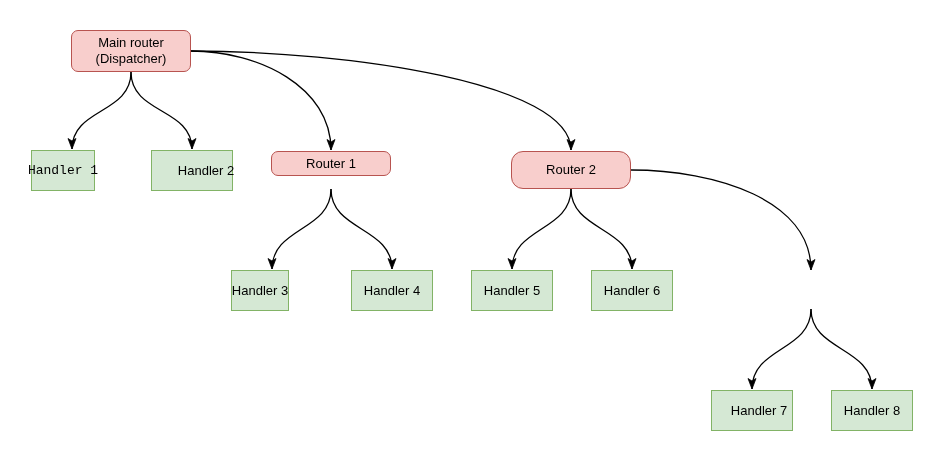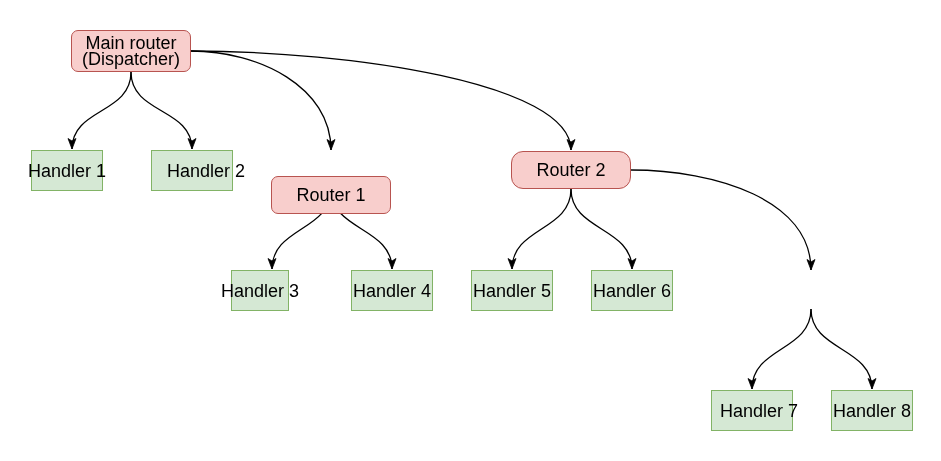--- a/index.html
+++ b/index.html
@@ -27,41 +27,41 @@
     stroke: #000000;
     stroke-width: 1.3;
   }
   .node {
     position: absolute;
     box-sizing: border-box;
     display: flex;
     flex-direction: column;
     align-items: center;
     justify-content: center;
-    font-size: 18px;
+    font-size: 13px;
     color: #000000;
     text-align: center;
     line-height: 16px;
     white-space: nowrap;
   }
   .router {
     background: #f8cecc;
     border: 1px solid #b85450;
     border-radius: 7px;
   }
   .handler {
     background: #d5e8d4;
     border: 1px solid #82b366;
     border-radius: 0;
   }
   .node-main    { left: 71px;  top: 30px;  width: 120px; height: 42px; }
-  .node-r1      { left: 271px; top: 151px; width: 120px; height: 38px; margin-top: 25px; }
+  .node-r1      { left: 271px; top: 151px; width: 120px; height: 25px; }
   .node-r2      { left: 511px; top: 151px; width: 120px; height: 38px; border-radius: 12px; }
   .node-r3      { left: 751px; top: 271px; width: 120px; height: 38px; }
-  .node-h1      { left: 31px;  top: 150px; width: 72px;  height: 41px; }
+  .node-h1      { left: 31px;  top: 150px; width: 64px;  height: 41px; font-family: Liberation Mono, monospace; }
   .node-h2      { left: 151px; top: 150px; width: 82px;  height: 41px; padding-left: 28px; }
   .node-h3      { left: 231px; top: 270px; width: 58px;  height: 41px; }
   .node-h4      { left: 351px; top: 270px; width: 82px;  height: 41px; text-align: center; }
   .node-h5      { left: 471px; top: 270px; width: 82px;  height: 41px; }
   .node-h6      { left: 591px; top: 270px; width: 82px;  height: 41px; }
   .node-h7      { left: 711px; top: 390px; width: 82px;  height: 41px; padding-left: 14px; }
   .node-h8      { left: 831px; top: 390px; width: 82px;  height: 41px; }
 </style>
 </head>
 <body>

